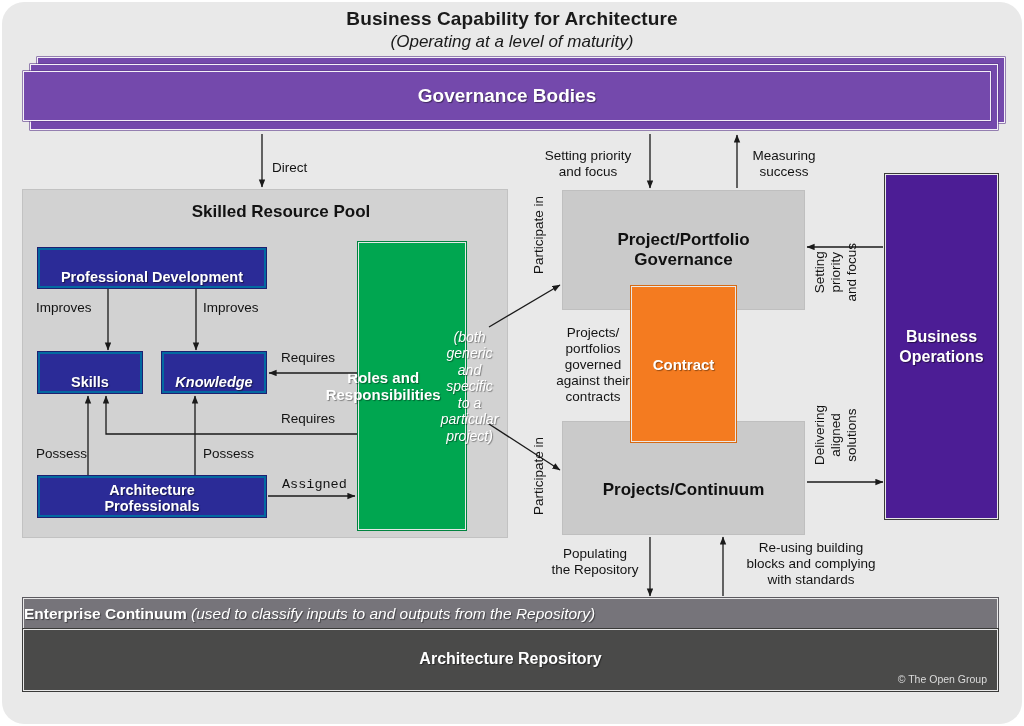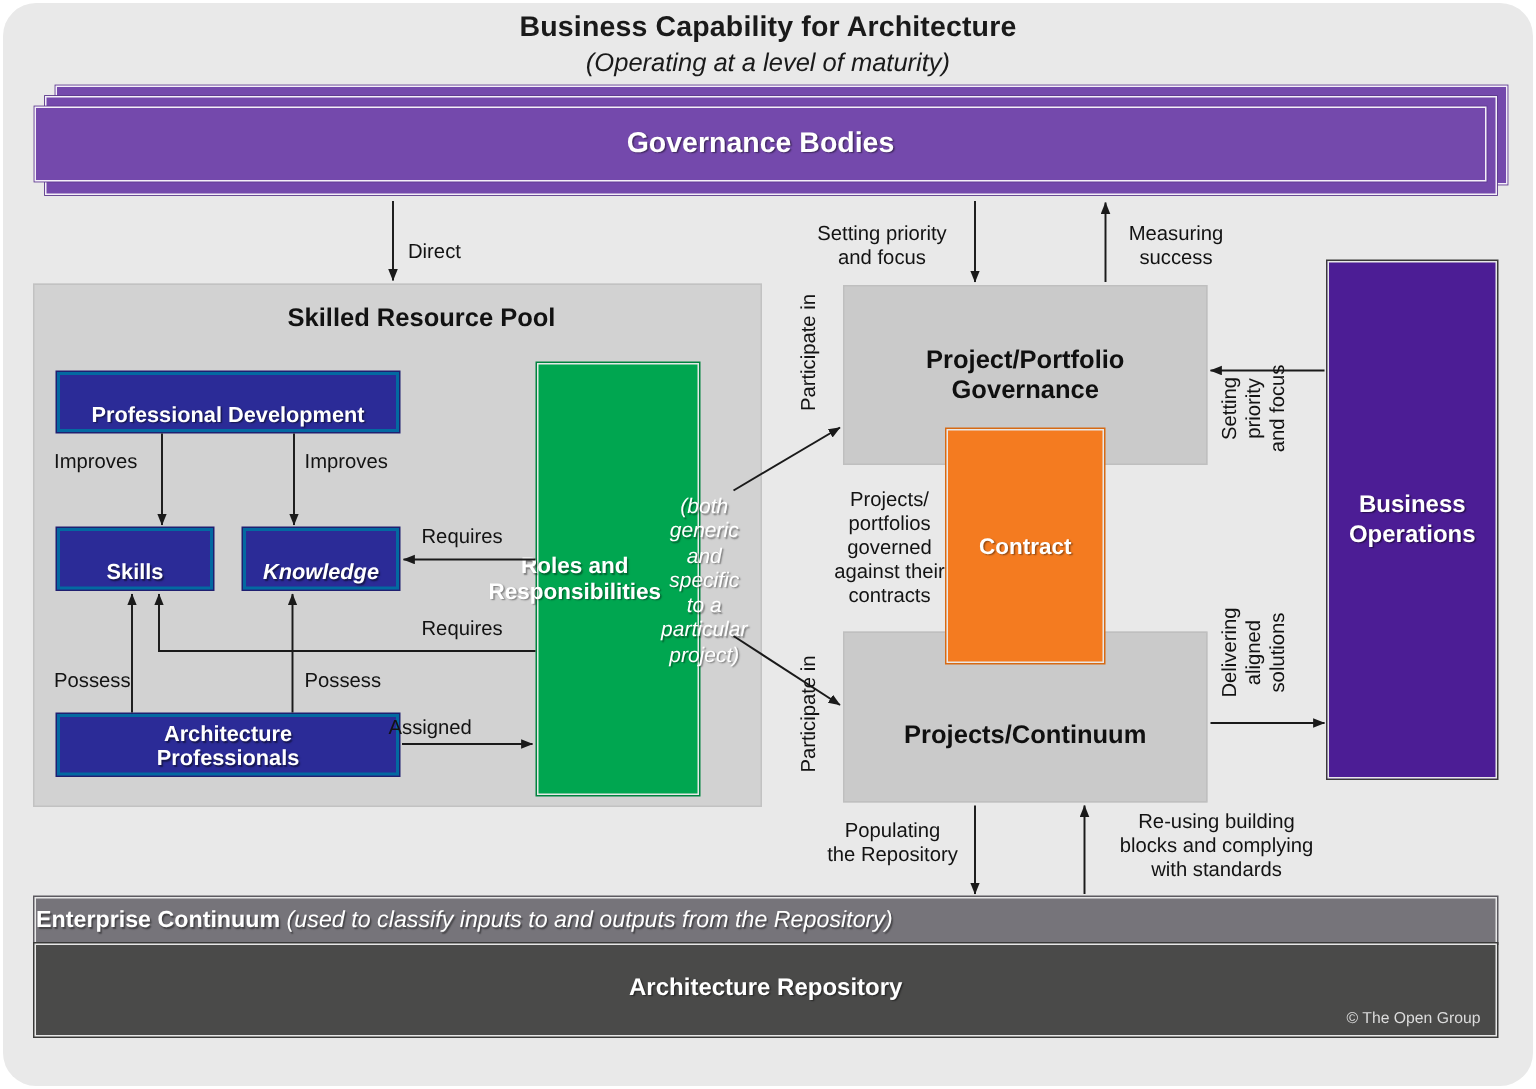--- a/index.html
+++ b/index.html
@@ -276,21 +276,21 @@
 
   <div class="lbl left" style="left:36px; top:300px;">Improves</div>
   <div class="lbl left" style="left:203px; top:300px;">Improves</div>
 
   <div class="lbl left" style="left:281px; top:350px;">Requires</div>
   <div class="lbl left" style="left:281px; top:411px;">Requires</div>
 
   <div class="lbl left" style="left:36px; top:446px;">Possess</div>
   <div class="lbl left" style="left:203px; top:446px;">Possess</div>
 
-  <div class="lbl left" style="left:259px; top:477px;">Assigned</div>
+  <div class="lbl left" style="left:282px; top:477px;font-family:Liberation Mono, monospace;">Assigned</div>
 
   <div class="lbl" style="left:553px; top:325px; width:80px; white-space:pre-line;">Projects/
 portfolios
 governed
 against their
 contracts</div>
 
   <div class="lbl rot" style="left:812px; top:243px; transform:rotate(-90deg) translate(-100%,0); white-space:pre-line; text-align:center;">Setting
 priority
 and focus</div>

